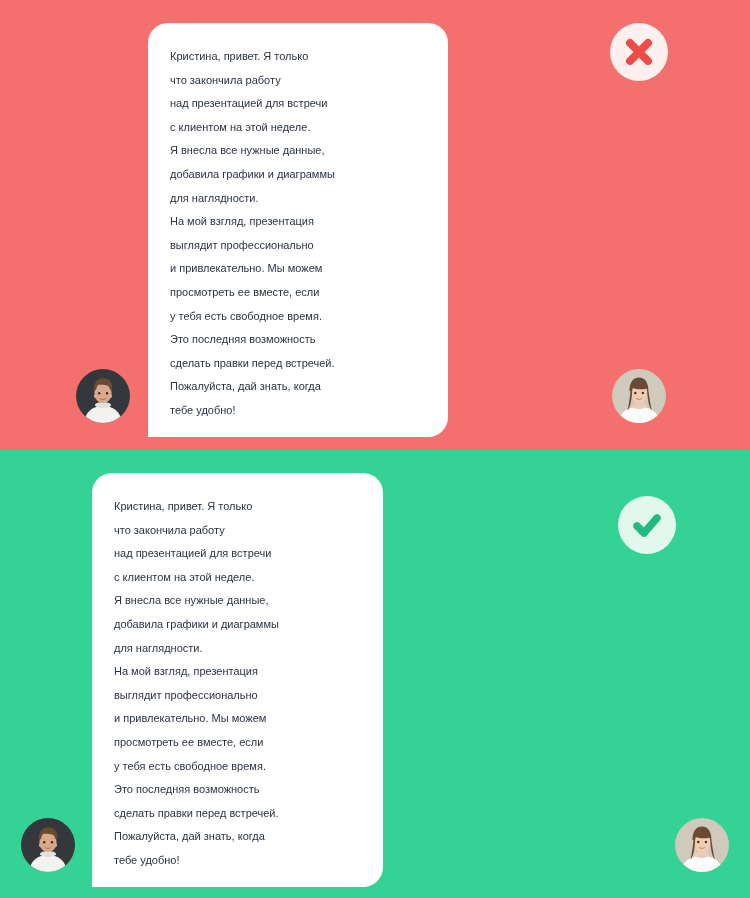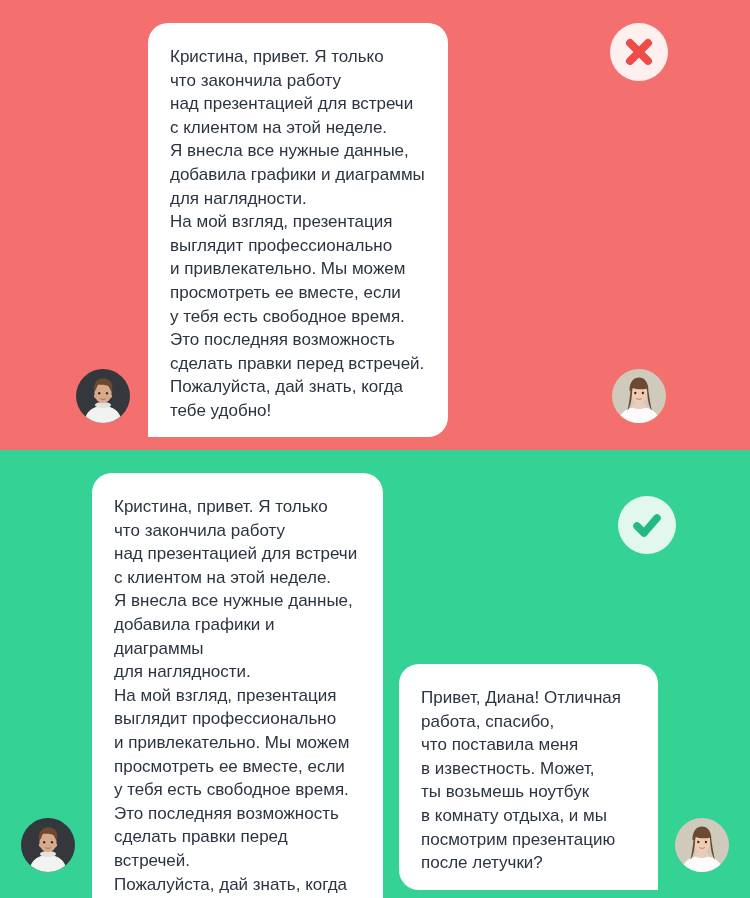--- a/index.html
+++ b/index.html
@@ -55,21 +55,21 @@
     top: 496px;
     background: #e2f7ee;
   }
   .badge svg { display: block; }
 
   
   .bubble {
     position: absolute;
     background: #ffffff;
     color: #2b3440;
-    font-size: 17px;
+    font-size: 11px;
     line-height: 23.6px;
     white-space: pre-line;
     box-sizing: border-box;
   }
   .bubble-left {
     border-radius: 20px 20px 20px 0;
     padding: 20px 22px 17px 22px;
   }
   .bubble-right {
     border-radius: 20px 20px 0 20px;
@@ -198,28 +198,20 @@
 На мой взгляд, презентация
 выглядит профессионально
 и привлекательно. Мы можем
 просмотреть ее вместе, если
 у тебя есть свободное время.
 Это последняя возможность
 сделать правки перед встречей.
 Пожалуйста, дай знать, когда
 тебе удобно!</div>
 
-    <div class="bubble bubble-right bubble-bot-reply" style="top:214px;">Привет, Диана! Отличная
-работа, спасибо,
-что поставила меня
-в известность. Может,
-ты возьмешь ноутбук
-в комнату отдыха, и мы
-посмотрим презентацию
-после летучки?</div>
 
     <div class="badge badge-accept" style="top:46px;">
       <svg width="34" height="34" viewBox="0 0 34 34" aria-hidden="true">
         <polyline points="7,18 14,25 27,10" fill="none" stroke="#23b982" stroke-width="7.5" stroke-linecap="round" stroke-linejoin="round"></polyline>
       </svg>
     </div>
 
     <div class="avatar avatar-bot-left" style="top:368px;">
       <svg width="54" height="54" viewBox="0 0 54 54" aria-hidden="true">
         <rect width="54" height="54" fill="#34373b"></rect>

